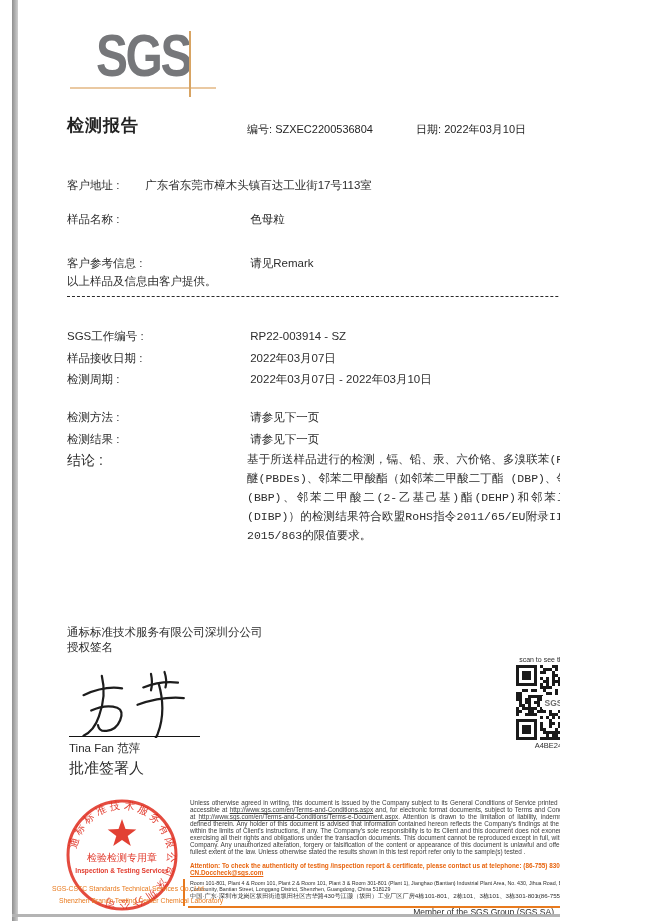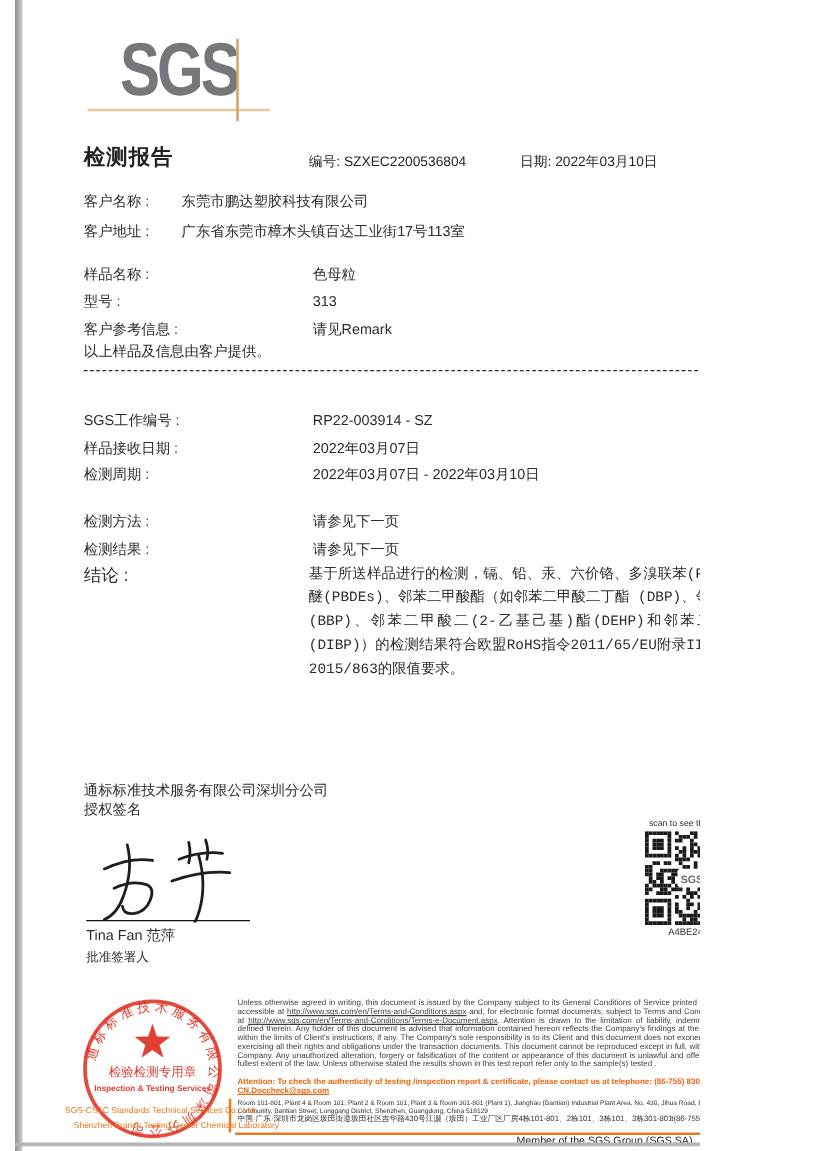--- a/index.html
+++ b/index.html
@@ -24,21 +24,21 @@
   .dashes{left:55px;top:296px;width:586px;height:0;border-top:1.5px dashed #2b2b2b;}
 
   .conc-lbl{left:55px;top:452px;font-size:14px;}
   .conc-txt{left:235px;top:450px;width:402px;font-size:11.5px;line-height:19px;text-align:justify;font-family:Liberation Mono, monospace;}
 
   .sig-company{left:55px;top:625px;font-size:11.5px;}
   .sig-auth{left:55px;top:640px;font-size:11.5px;}
   .sig-svg{left:58px;top:660px;}
   .sig-line{left:57px;top:736px;width:131px;height:0;border-top:1.5px solid #141414;}
   .sig-name{left:57px;top:741px;font-size:11.5px;}
-  .sig-role{left:57px;top:759px;font-size:10px;font-family:Liberation Serif, serif;}
+  .sig-role{left:57px;top:759px;font-size:15px;font-family:Liberation Serif, serif;}
 
   .qrbox{left:486px;top:655px;width:110px;text-align:center;}
   .qrcap{font-size:7px;color:#2e2e2e;line-height:9px;}
   .qrcode-text{font-size:7.5px;color:#2e2e2e;line-height:9px;}
 
   .stamp{left:52px;top:797px;z-index:1;}
   .cstc1{left:40px;top:885px;font-size:6.8px;color:#e87a1e;white-space:nowrap;z-index:2;}
   .cstc2{left:47px;top:897px;font-size:6.8px;color:#e87a1e;white-space:nowrap;z-index:2;}
 
   .disc{left:178px;top:799px;width:462px;font-size:6.4px;line-height:7px;text-align:justify;color:#3d3d3d;}
@@ -69,35 +69,27 @@
   <div class="abs hmeta" style="left:235px;">
     <span>编号:</span>
     <span>SZXEC2200536804</span>
   </div>
   <div class="abs hmeta" style="left:404px;">
     <span>日期:</span>
     <span>2022年03月10日</span>
   </div>
   <div class="abs hmeta" style="left:563px;">第1页,共7页</div>
 
-  <div class="crow" style="top:154px">
-    <span class="lbl w75">客户名称 :</span>
-    <span>东莞市鹏达塑胶科技有限公司</span>
-  </div>
   <div class="crow" style="top:178px">
     <span class="lbl w75">客户地址 :</span>
     <span>广东省东莞市樟木头镇百达工业街17号113室</span>
   </div>
   <div class="crow" style="top:212px">
     <span class="lbl w180">样品名称 :</span>
     <span>色母粒</span>
-  </div>
-  <div class="crow" style="top:234px">
-    <span class="lbl w180">型号 :</span>
-    <span>313</span>
   </div>
   <div class="crow" style="top:256px">
     <span class="lbl w180">客户参考信息 :</span>
     <span>请见Remark</span>
   </div>
   <div class="crow" style="top:274px">以上样品及信息由客户提供。</div>
 
   <div class="abs dashes"></div>
 
   <div class="crow" style="top:329px">

